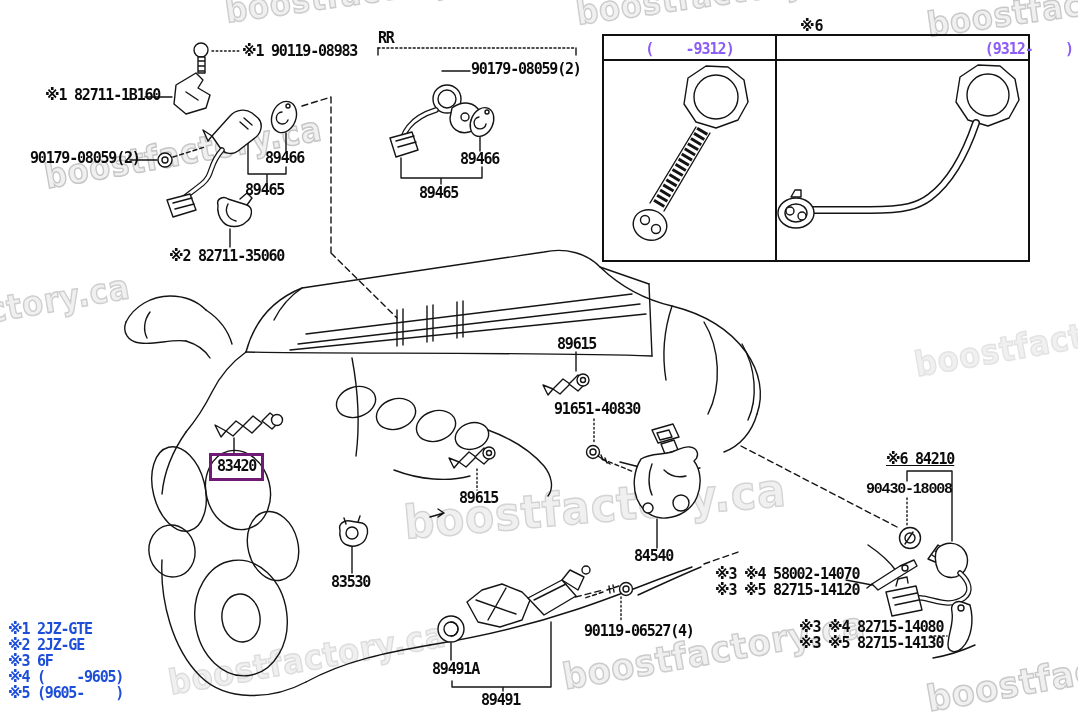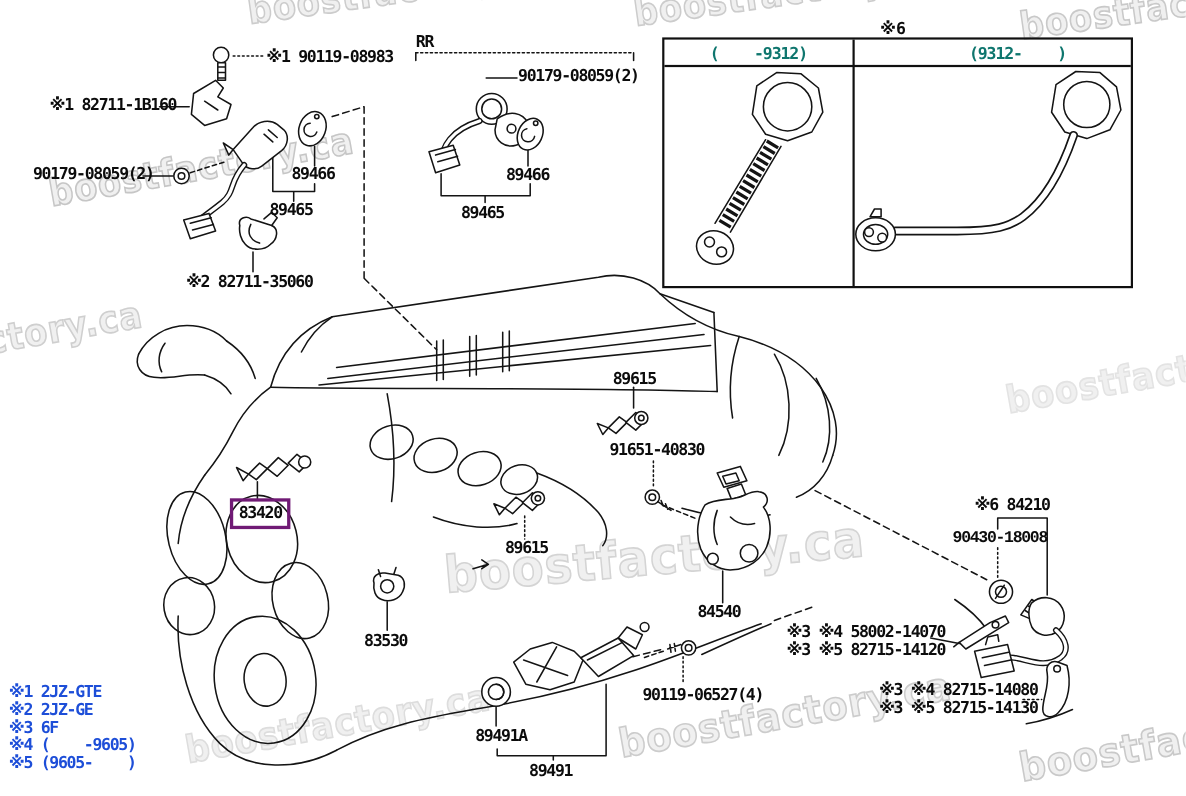--- a/index.html
+++ b/index.html
@@ -11,23 +11,23 @@
       white-space:nowrap;transform-origin:left top;letter-spacing:1px;line-height:1;}
   svg.art{position:absolute;left:0;top:0;}
   .plabel{position:absolute;font:bold 15px "DejaVu Sans Mono","DejaVu Sans",monospace;
           letter-spacing:-1.2px;white-space:pre;color:#0c0c0c;line-height:1;}
   .plabel.boxed{border:3px solid #701a75;padding:3px 5px 4px;background:transparent;}
   .vtable{position:absolute;left:602px;top:34px;width:424px;height:224px;
           border:2px solid #101010;}
   .vtable .hdr{position:absolute;left:0;top:0;width:100%;height:23px;border-bottom:2px solid #101010;}
   .vtable .divider{position:absolute;left:171px;top:0;width:0;height:100%;border-left:2px solid #101010;}
   .vtable .h1,.vtable .h2{position:absolute;top:4px;font:bold 15px "DejaVu Sans Mono","DejaVu Sans",monospace;
-          letter-spacing:-1px;white-space:pre;color:#0f766e;}
+          letter-spacing:-1px;white-space:pre;color:#8b5cf6;}
   .vtable .h1{left:0;width:171px;text-align:center;}
-  .vtable .h2{left:173px;width:296px;text-align:center;}
+  .vtable .h2{left:173px;width:296px;text-align:right;}
   .vtable-title{position:absolute;font:bold 15px "DejaVu Sans Mono","DejaVu Sans",monospace;color:#0c0c0c;}
   .legend{position:absolute;left:8px;top:621px;}
   .legend .lline{font:bold 15px "DejaVu Sans Mono","DejaVu Sans",monospace;
           letter-spacing:-1.2px;white-space:pre;color:#1d4ed8;height:16px;line-height:16px;}
 </style>
 </head>
 <body>
 
 <div class="stage">
 
@@ -296,21 +296,21 @@
       <div class="plabel" style="left: 419px; top: 186px;">89465</div>
       <div class="plabel" style="left: 557px; top: 337px;">89615</div>
       <div class="plabel" style="left: 554px; top: 402px;">91651-40830</div>
       <div class="plabel" style="left: 459px; top: 491px;">89615</div>
       <div class="plabel" style="left: 634px; top: 549px;">84540</div>
       <div class="plabel boxed" style="left: 209px; top: 453px;">83420</div>
       <div class="plabel" style="left: 331px; top: 575px;">83530</div>
       <div class="plabel" style="left: 432px; top: 662px;">89491A</div>
       <div class="plabel" style="left: 481px; top: 693px;">89491</div>
       <div class="plabel" style="left: 584px; top: 624px;">90119-06527(4)</div>
-      <div class="plabel" style="left: 886px; top: 452px;">※6 84210</div>
+      <div class="plabel" style="left: 886px; top: 452px; text-decoration: underline;">※6 84210</div>
       <div class="plabel" style="left: 866px; top: 482px; font-family: Liberation Mono, monospace;">90430-18008</div>
       <div class="plabel" style="left: 715px; top: 567px;">※3 ※4 58002-14070</div>
       <div class="plabel" style="left: 715px; top: 583px;">※3 ※5 82715-14120</div>
       <div class="plabel" style="left: 799px; top: 620px;">※3 ※4 82715-14080</div>
       <div class="plabel" style="left: 799px; top: 636px;">※3 ※5 82715-14130</div>
     </div>
 
   <div class="legend" id="legend">
       <div class="lline">※1 2JZ-GTE</div>
       <div class="lline">※2 2JZ-GE</div>

